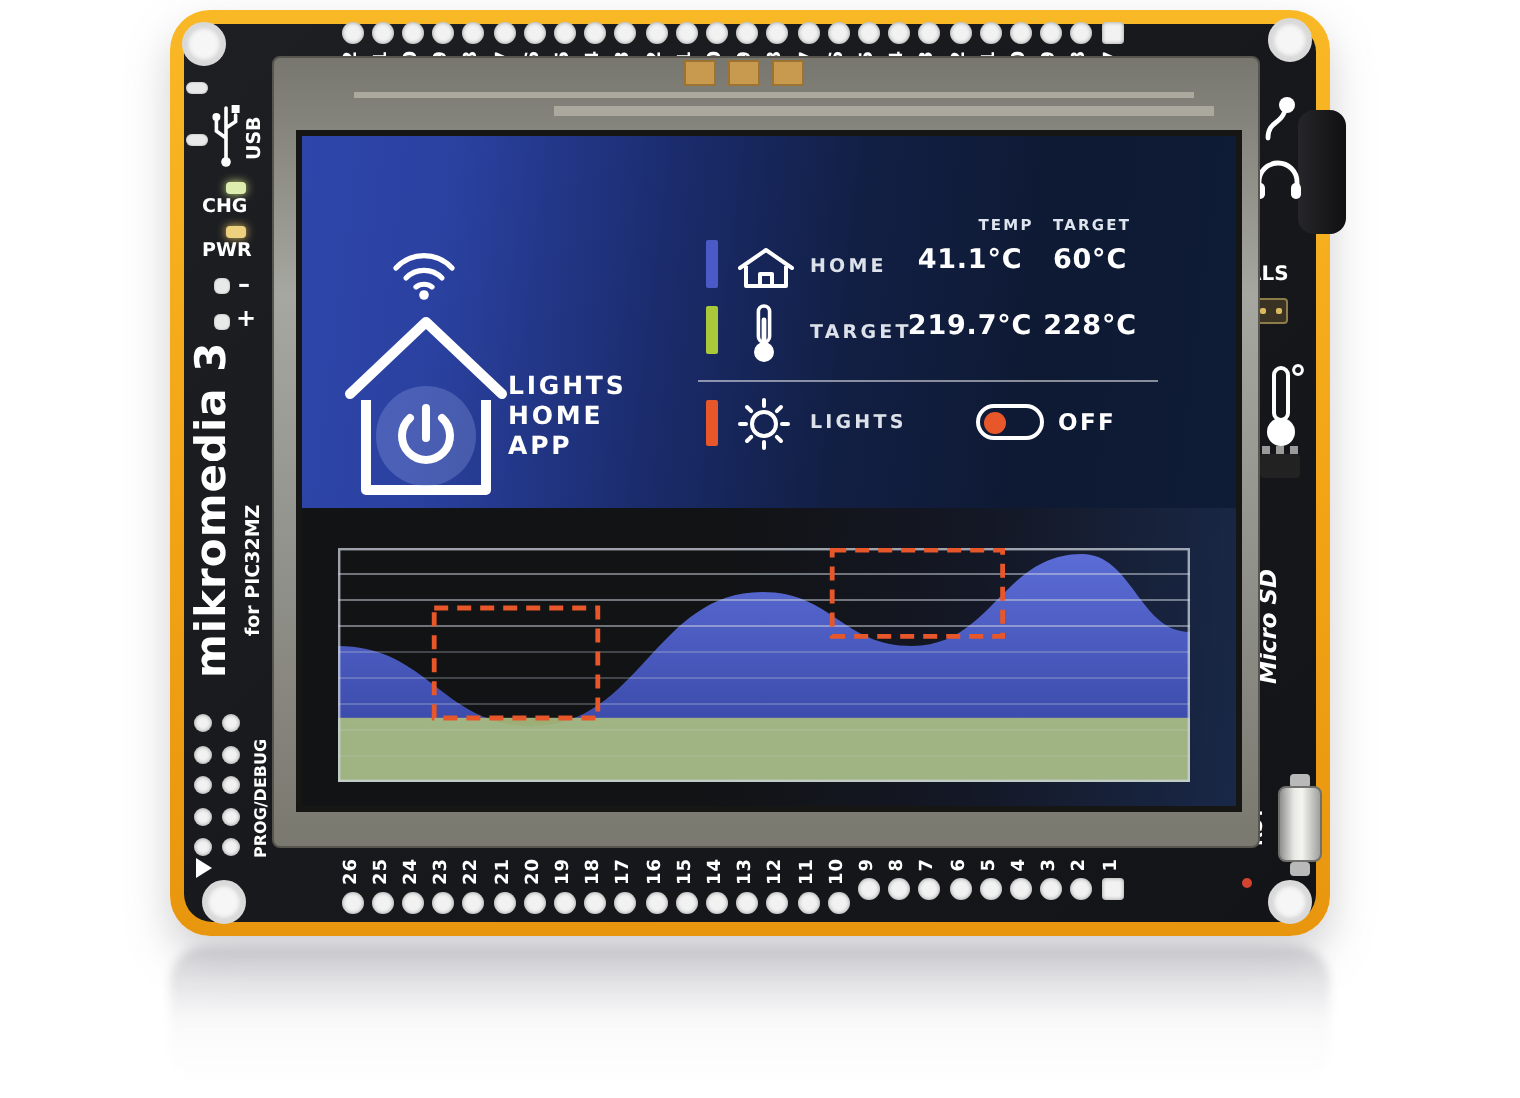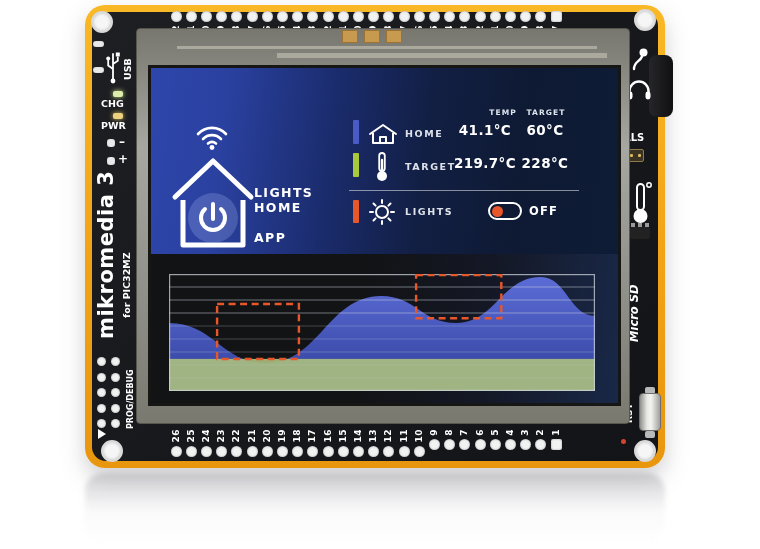--- a/index.html
+++ b/index.html
@@ -406,21 +406,21 @@
 
         <svg style="position:absolute;left:20px;top:80px;" width="84" height="102" viewBox="0 0 84 102">
           <path d="M12,52 V97 H72 V52" stroke="#fff" stroke-width="5" fill="none" stroke-linejoin="round"></path>
           <path d="M4,49 L42,13 L80,49" stroke="#fff" stroke-width="5" fill="none" stroke-linecap="round" stroke-linejoin="round"></path>
           <circle cx="42" cy="70" r="25" fill="rgba(150,165,230,0.30)"></circle>
           <path d="M42,56 v15" stroke="#fff" stroke-width="4" stroke-linecap="round"></path>
           <path d="M34,61 a12,12 0 1 0 16,0" stroke="#fff" stroke-width="4" fill="none" stroke-linecap="round"></path>
         </svg>
         <div class="logo-line" style="top:119px;">LIGHTS</div>
         <div class="logo-line" style="top:134px;">HOME</div>
-        <div class="logo-line" style="top:164px;">APP</div>
+        <div class="logo-line" style="top:149px;">APP</div>
 
         <div class="col-hdr" style="left:322px;top:40px;width:60px;">TEMP</div>
         <div class="col-hdr" style="left:364px;top:40px;width:62px;">TARGET</div>
 
         <div class="row-bar" style="left: 202px; top: 52px; height: 24px; background: rgb(74, 91, 200);"></div>
         <svg style="position:absolute;left:216px;top:54px;" width="32" height="24" viewBox="0 0 32 24">
           <path d="M3,12 L16,3 L29,12" stroke="#fff" stroke-width="2" fill="none" stroke-linecap="round" stroke-linejoin="round"></path>
           <path d="M6,11 V21 H26 V11" stroke="#fff" stroke-width="2" fill="none" stroke-linejoin="round"></path>
           <path d="M13,21 V15 H19 V21" stroke="#fff" stroke-width="2" fill="none" stroke-linejoin="round"></path>
         </svg>

